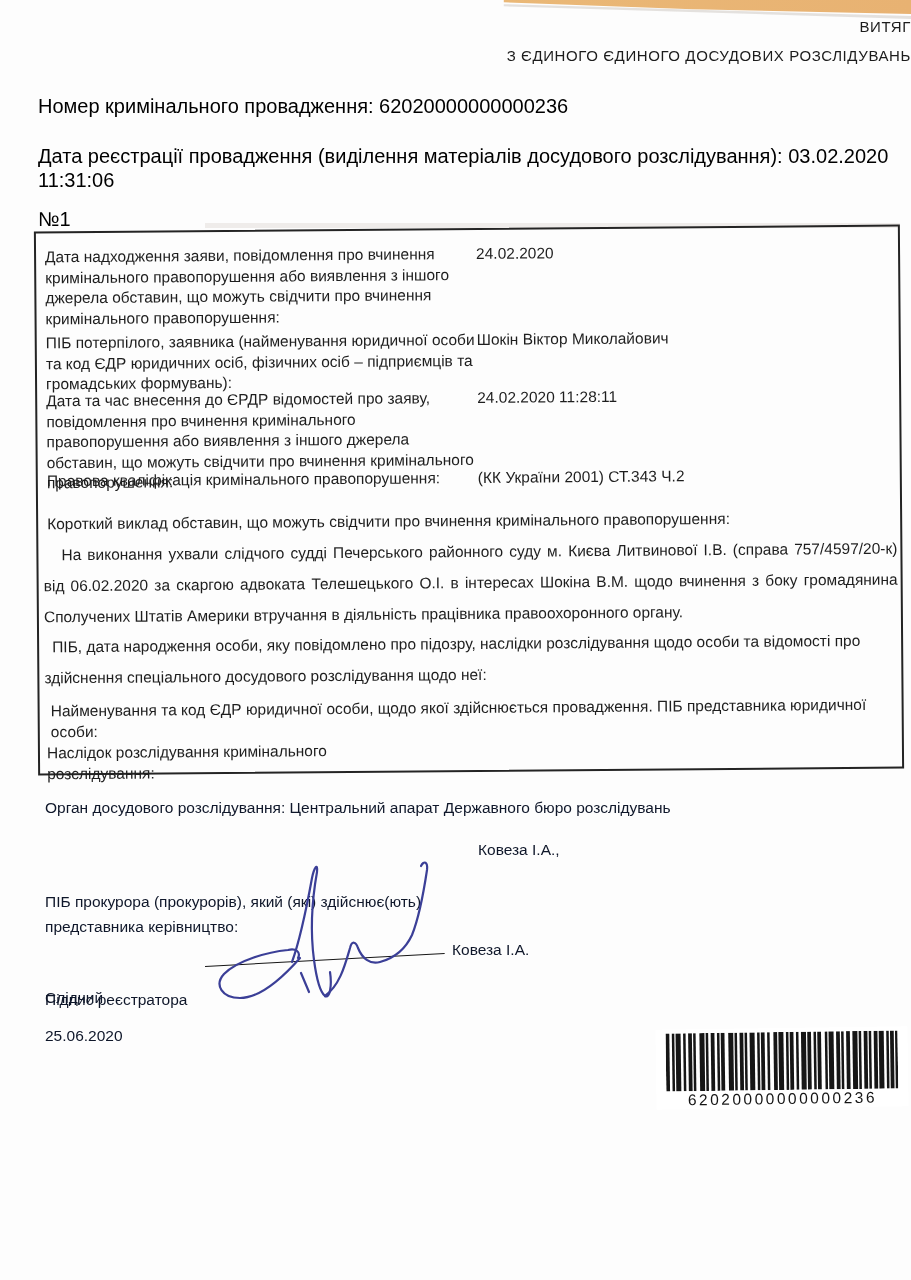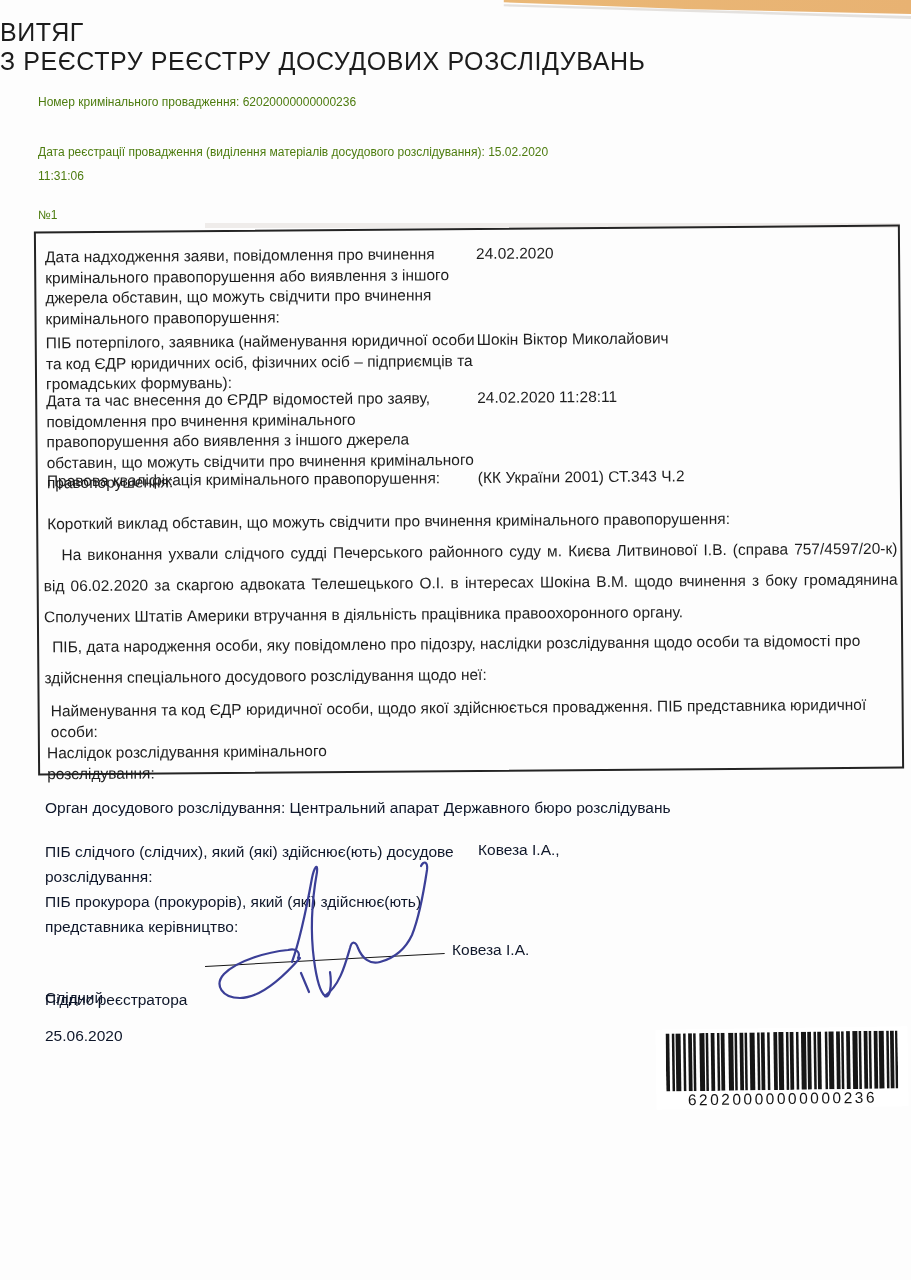--- a/index.html
+++ b/index.html
@@ -12,24 +12,24 @@
     position:absolute;left:0;top:0;width:911px;height:16px;
     background:linear-gradient(92deg,#f3d19e 0%,#eab877 55%,#e8b272 100%);
     clip-path:polygon(55.3% 0,100% 0,100% 88%,76% 58%,55.3% 14%);
   }
   .photo-edge-shadow{
     position:absolute;left:0;top:2px;width:911px;height:18px;opacity:.55;
     background:#cfcbc4;
     clip-path:polygon(55.3% 12%,100% 78%,100% 94%,55.3% 24%);
   }
   .scan-streak{position:absolute;left:205px;top:223px;width:695px;height:5px;background:#e3dfda;opacity:.55;}
-  .title{position:absolute;left:0;width:911px;text-align:left;font-size:25px;letter-spacing:.6px;color:#1c1c1c;}
+  .title{position:absolute;left:0;width:911px;text-align:right;font-size:15px;letter-spacing:.6px;color:#1c1c1c;}
   .t1{top:18px;}
   .t2{top:47px;}
-  .hline{position:absolute;left:38px;font-size:12px;color:#4d7c0f;}
+  .hline{position:absolute;left:38px;font-size:20px;color:#000000;}
   .case-line{top:95px;}
   .reg-line1{top:145px;}
   .reg-line2{top:169px;}
   .rec-no{top:208px;}
   
   .reg-table{
     position:absolute;left:36px;top:228px;width:862px;height:540px;
     border:2px solid #242424;transform:rotate(-0.45deg);transform-origin:50% 50%;
     background:transparent;
   }
@@ -73,24 +73,24 @@
 </head>
 <body>
 
 <div class="page">
 
   <div class="photo-edge-shadow"></div>
   <div class="photo-edge"></div>
   <div class="scan-streak"></div>
 
   <div class="title t1">ВИТЯГ</div>
-  <div class="title t2">З РЕЄСТРУ РЕЄСТРУ ДОСУДОВИХ РОЗСЛІДУВАНЬ</div>
+  <div class="title t2">З ЄДИНОГО ЄДИНОГО ДОСУДОВИХ РОЗСЛІДУВАНЬ</div>
 
   <div class="hline case-line">Номер кримінального провадження: 62020000000000236</div>
-  <div class="hline reg-line1">Дата реєстрації провадження (виділення матеріалів досудового розслідування): 15.02.2020</div>
+  <div class="hline reg-line1">Дата реєстрації провадження (виділення матеріалів досудового розслідування): 03.02.2020</div>
   <div class="hline reg-line2">11:31:06</div>
   <div class="hline rec-no">№1</div>
 
   <div class="reg-table">
     <div class="cell lbl r1">Дата надходження заяви, повідомлення про вчинення кримінального правопорушення або виявлення з іншого джерела обставин, що можуть свідчити про вчинення кримінального правопорушення:</div>
     <div class="cell val r1">24.02.2020</div>
 
     <div class="cell lbl r2">ПІБ потерпілого, заявника (найменування юридичної особи та код ЄДР юридичних осіб, фізичних осіб – підприємців та громадських формувань):</div>
     <div class="cell val r2">Шокін Віктор Миколайович</div>
 
@@ -107,24 +107,20 @@
     <div class="cell legal">Найменування та код ЄДР юридичної особи, щодо якої здійснюється провадження. ПІБ представника юридичної особи:</div>
 
     <div class="cell outcome">
       <span>Наслідок розслідування кримінального</span><br>
       <span>розслідування:</span>
     </div>
   </div>
 
   <div class="fline authority">Орган досудового розслідування: Центральний апарат Державного бюро розслідувань</div>
 
-  <div class="fline inv-lbl">
-    <span>ПІБ слідчого (слідчих), який (які) здійснює(ють) досудове</span><br>
-    <span>розслідування:</span>
-  </div>
   <div class="fline inv-val">Ковеза І.А.,</div>
 
   <div class="fline pros-lbl">
     <span>ПІБ прокурора (прокурорів), який (які) здійснює(ють)</span><br>
     <span>представника керівництво:</span>
   </div>
 
   <div class="fline sig-lbl">Підпис реєстратора</div>
   <div class="sig-rule"></div>
   <div class="fline sig-name">Ковеза І.А.</div>

